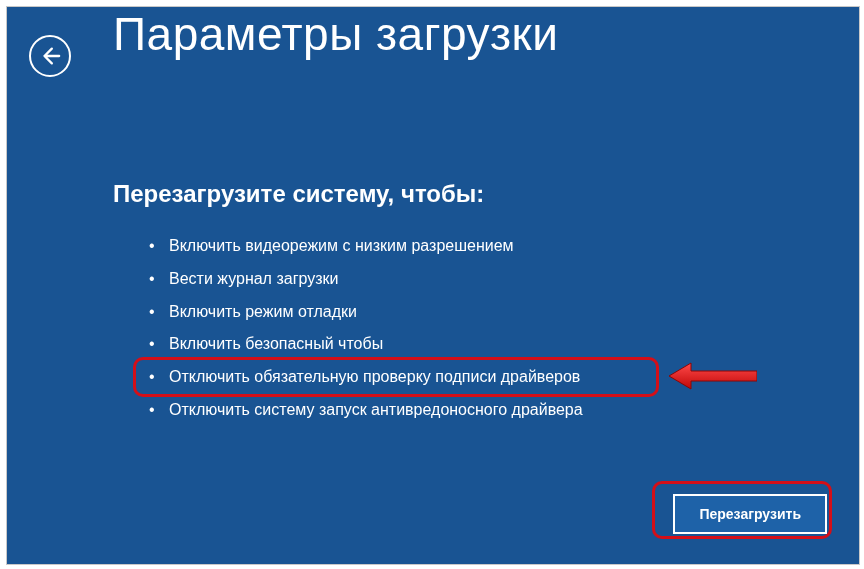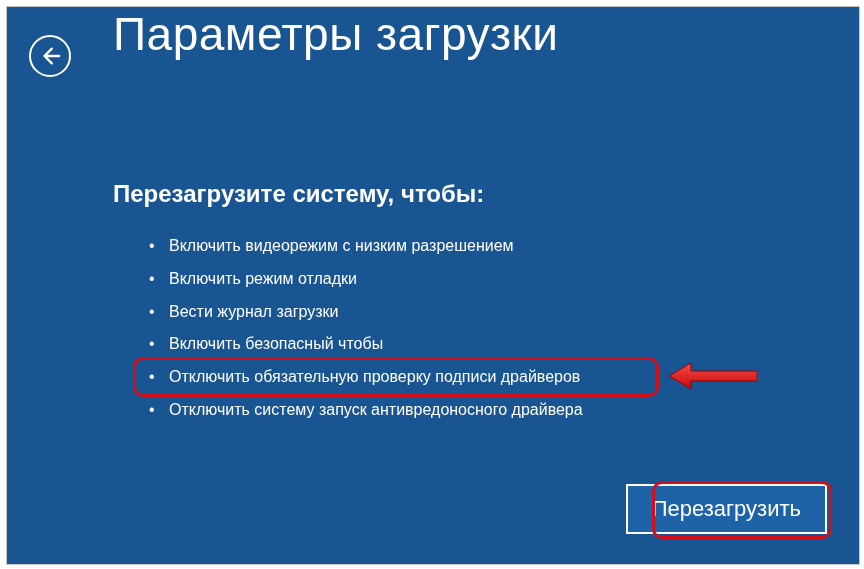--- a/index.html
+++ b/index.html
@@ -16,44 +16,44 @@
     font-weight:700;}
   ul.opts{position:absolute;left:128px;top:223px;margin:0;padding:0;
     list-style:none;font-size:16px;font-weight:300;}
   ul.opts li{position:relative;padding:6px 0 6px 34px;line-height:1.3;}
   ul.opts li::before{content:"•";position:absolute;left:14px;top:6px;}
   .hl{position:absolute;border:3px solid #d40f18;border-radius:10px;
     pointer-events:none;}
   .hl.item{left:126px;top:350px;width:520px;height:34px;}
   .arrow{position:absolute;left:660px;top:354px;}
   .restart{position:absolute;right:32px;bottom:30px;padding:10px 24px;
-    background:#1e62a8;border:2px solid #fff;color:#fff;font-size:22px;
-    font-family:inherit;font-weight:400;cursor:pointer;}
+    background:#1e62a8;border:2px solid #fff;color:#fff;font-size:14px;
+    font-family:inherit;font-weight:700;cursor:pointer;}
   .hl.btn{right:27px;bottom:25px;width:174px;height:52px;}
   svg{display:block;}
 </style>
 </head>
 <body>
 
 <div class="frame">
 
   <div class="back">
     <svg width="22" height="22" viewBox="0 0 24 24">
       <path d="M14 4 L6 12 L14 20 M6 12 H22" stroke="#fff" stroke-width="2.5" fill="none" stroke-linecap="round" stroke-linejoin="round"></path>
     </svg>
   </div>
 
   <div class="title">Параметры загрузки</div>
 
   <div class="subtitle">Перезагрузите систему, чтобы:</div>
 
   <ul class="opts">
     <li>Включить видеорежим с низким разрешением</li>
+    <li>Вести журнал загрузки</li>
     <li>Включить режим отладки</li>
-    <li>Вести журнал загрузки</li>
     <li>Включить безопасный чтобы</li>
     <li>Отключить обязательную проверку подписи драйверов</li>
     <li>Отключить систему запуск антивредоносного драйвера</li>
   </ul>
 
   <div class="hl item"></div>
 
   <svg class="arrow" width="90" height="30" viewBox="0 0 90 30">
     <defs>
       <linearGradient id="ag" x1="0" y1="0" x2="0" y2="1">

